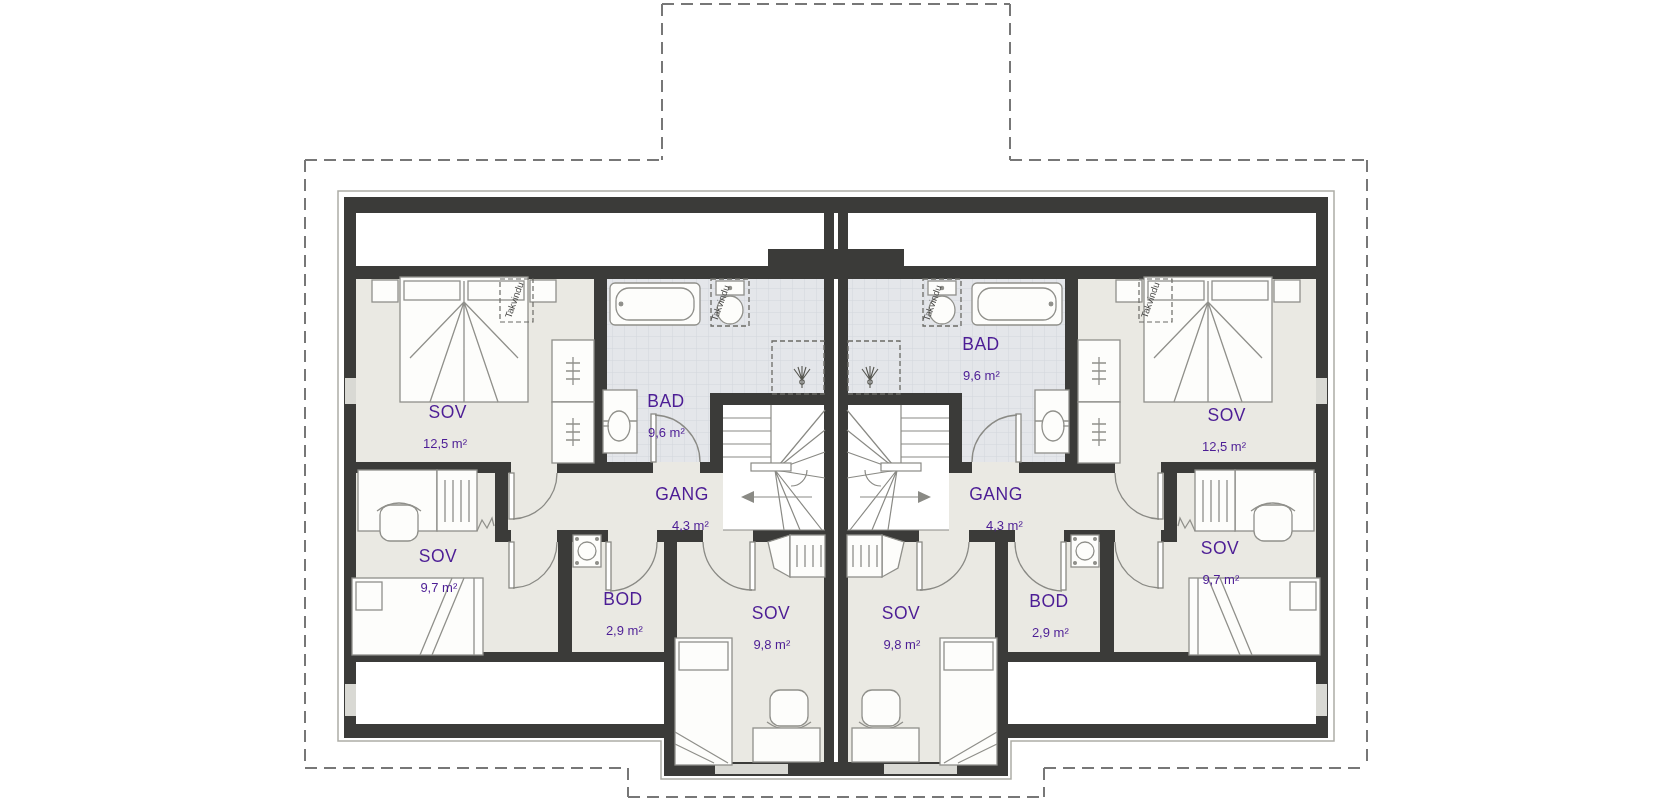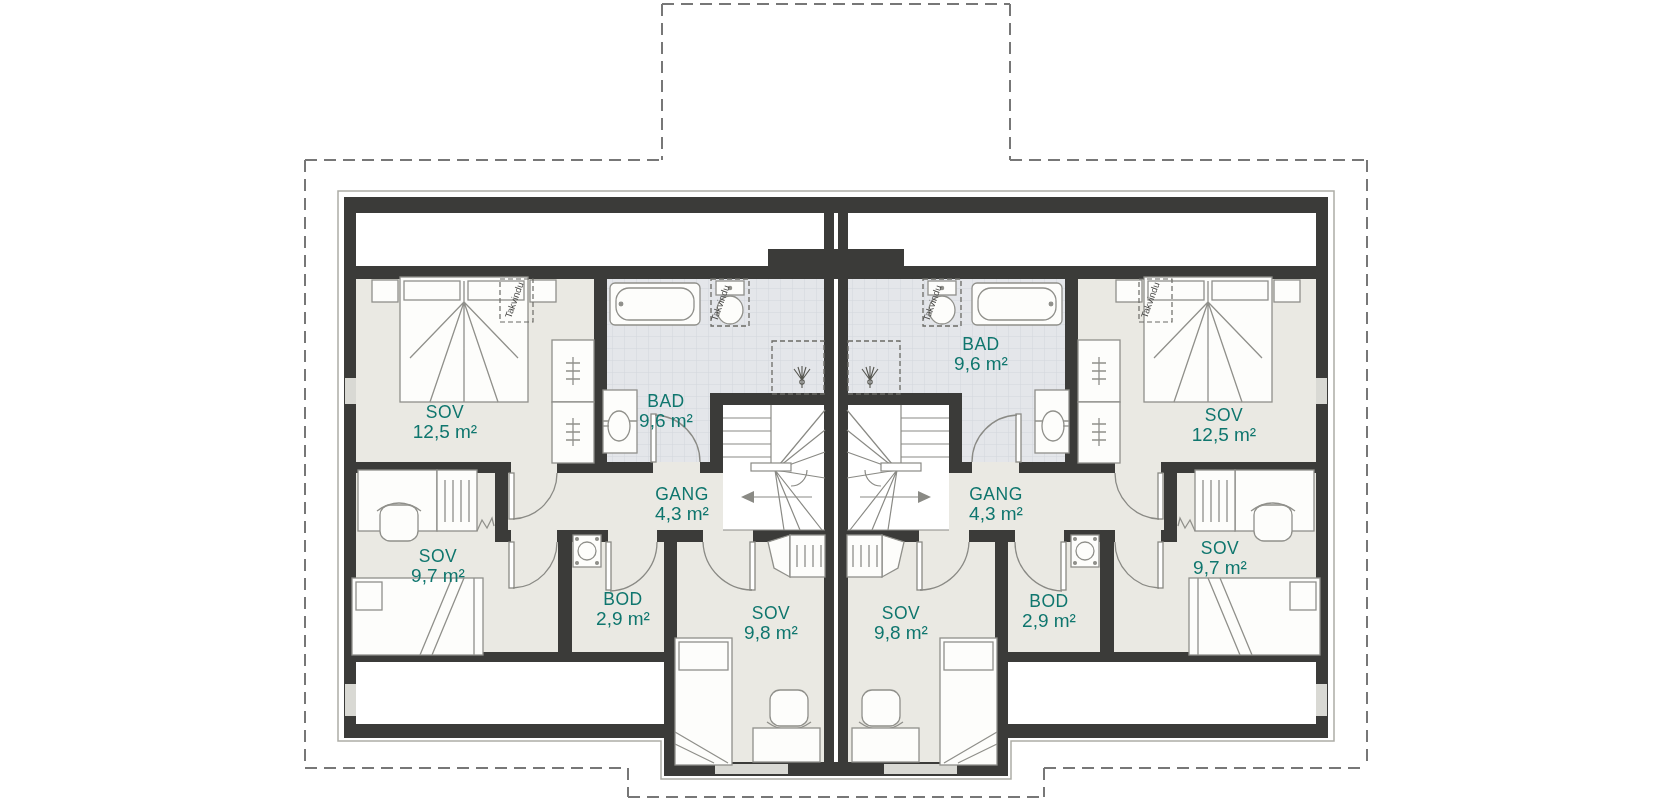--- a/index.html
+++ b/index.html
@@ -2,25 +2,25 @@
 <html><head>
 <meta charset="utf-8">
 <style>
   html,body{margin:0;padding:0;background:#ffffff;}
   #plan{
     position:relative;width:1670px;height:800px;background:#ffffff;overflow:hidden;
     font-family:"Liberation Sans", sans-serif;
   }
   #plan svg{position:absolute;left:0;top:0;}
   .room-label{
-    position:absolute;transform:translateX(-50%);text-align:center;
-    color:#0f766e;white-space:nowrap;
+    position:absolute;transform:translateX(-50%);text-align:right;
+    color:#4c1d95;white-space:nowrap;
   }
   .room-label .rn{font-size:17.5px;font-weight:400;letter-spacing:.5px;line-height:20px;}
-  .room-label .ra{font-size:19px;font-weight:400;line-height:20px;margin-top:0;}
+  .room-label .ra{font-size:13px;font-weight:400;line-height:20px;margin-top:12px;}
   .tak{
     position:absolute;font-size:9.5px;color:#4a4a48;white-space:nowrap;
     transform:translate(-50%,-50%) rotate(-70deg);
   }
 </style>
 </head>
 <body>
 
 <div id="plan">
 <svg width="1670" height="800" viewBox="0 0 1670 800">

